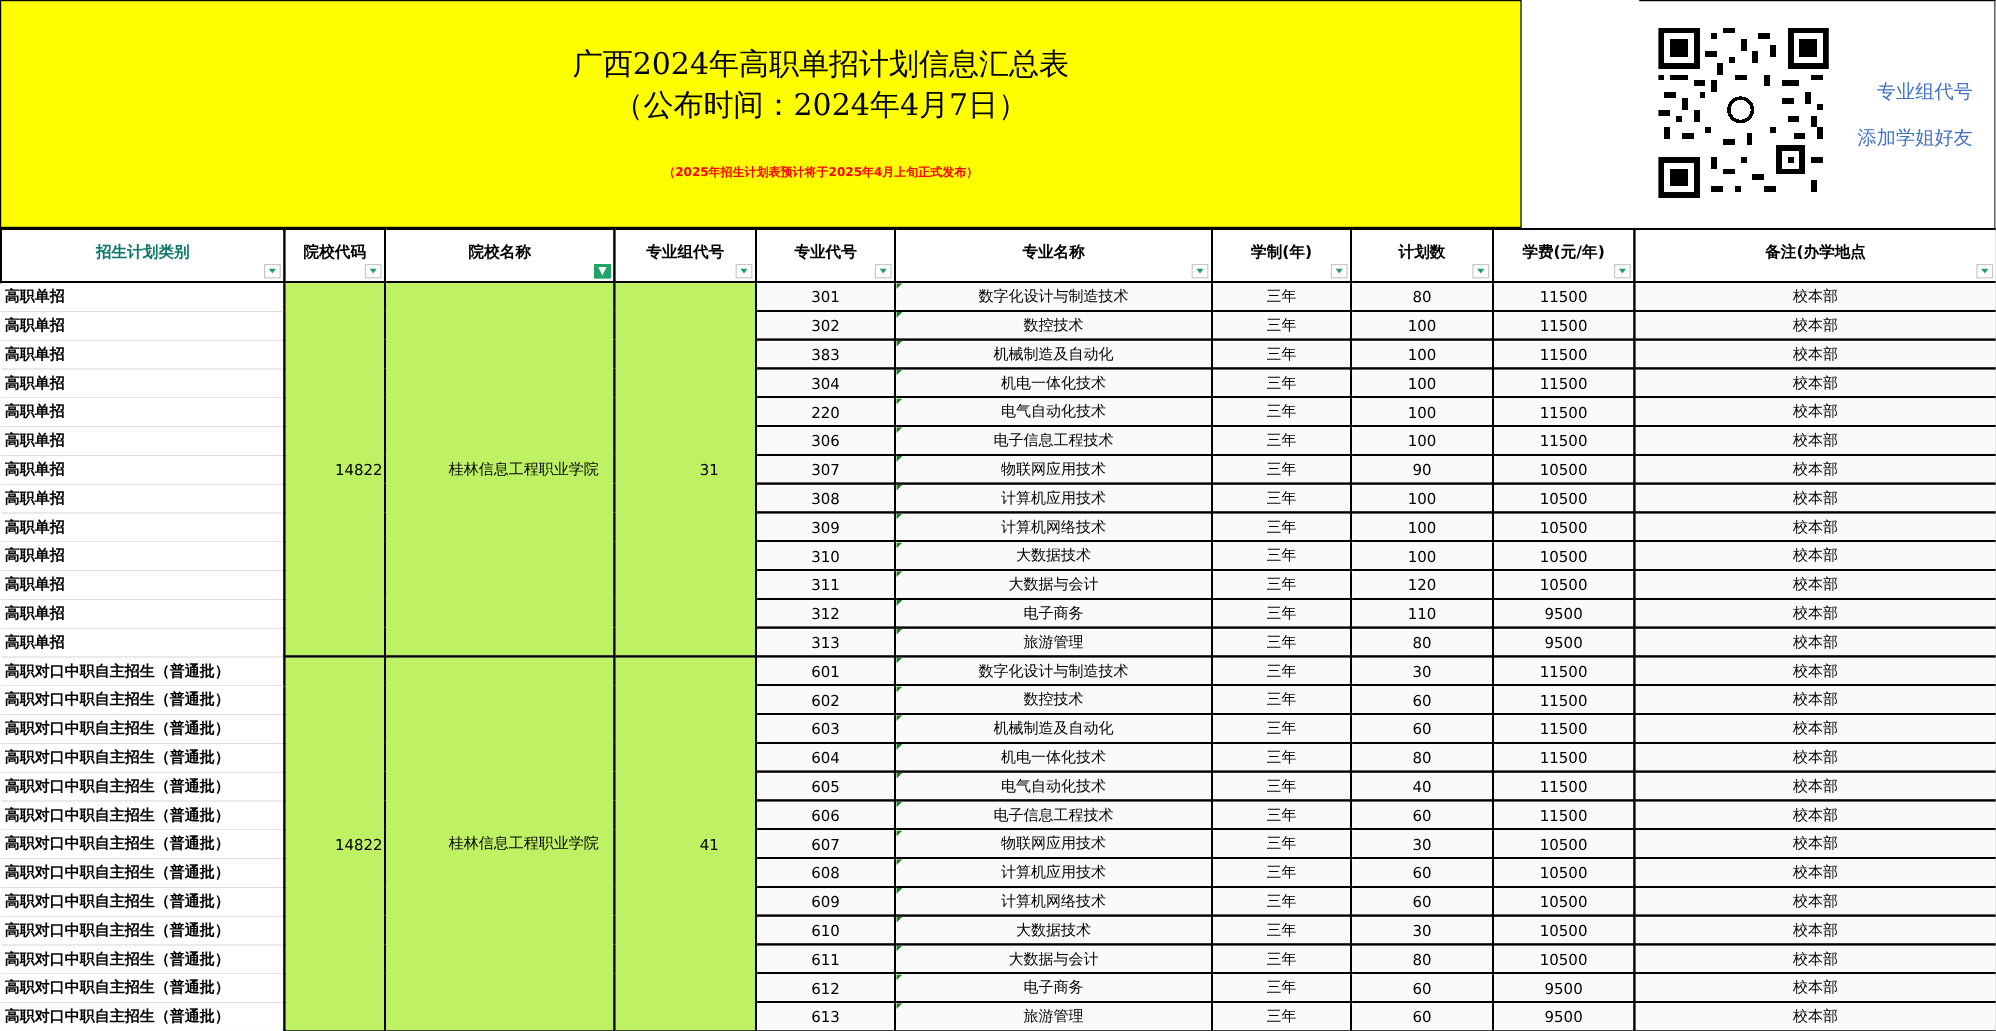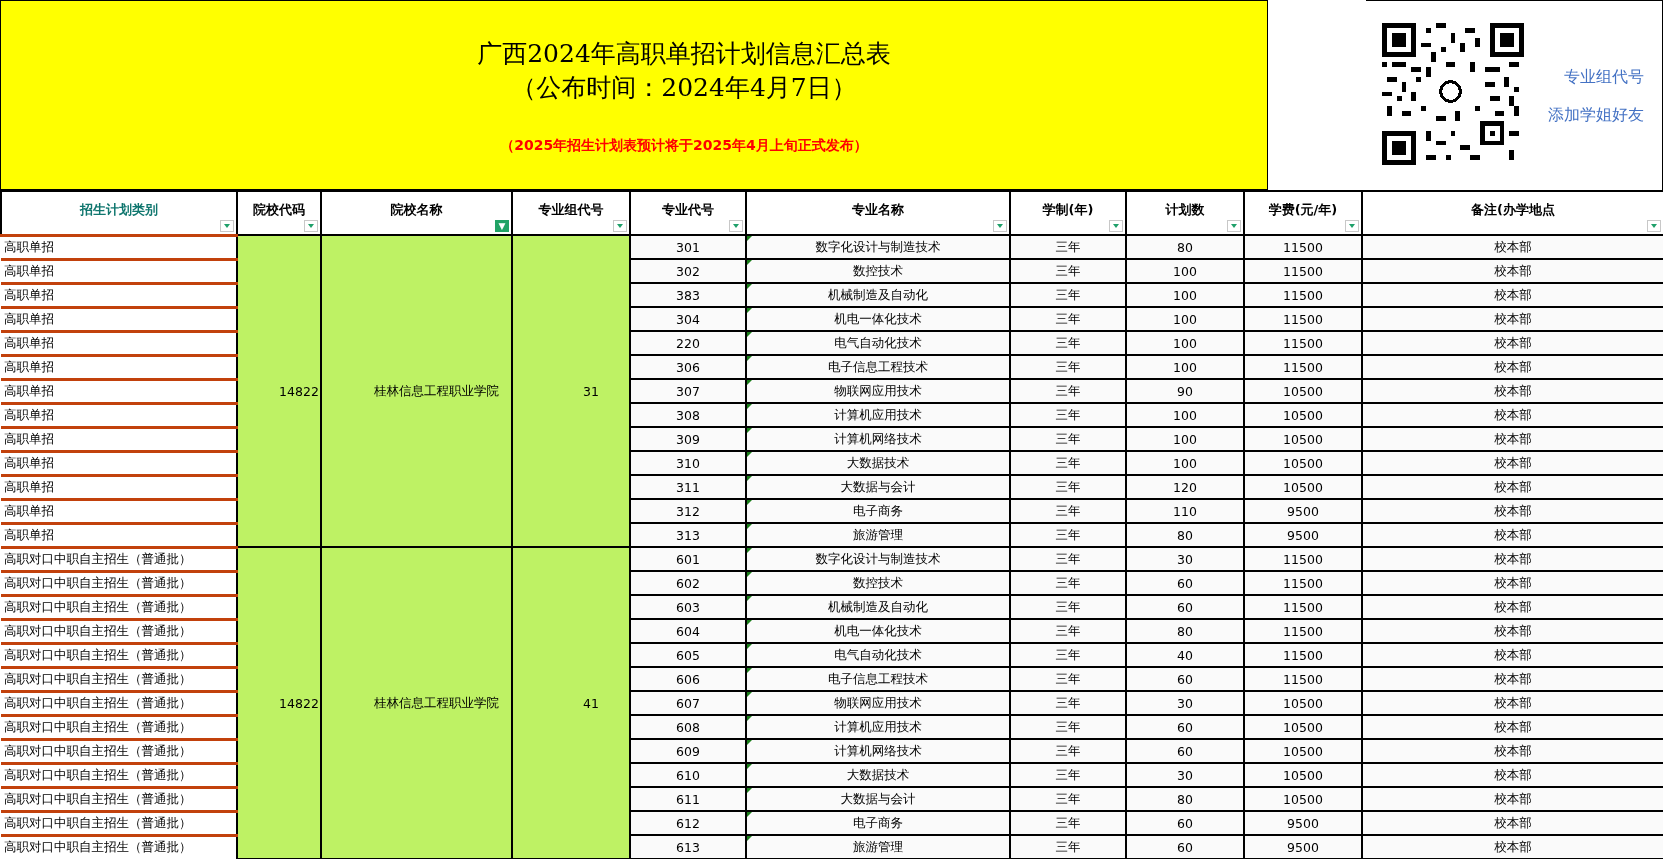--- a/index.html
+++ b/index.html
@@ -2,33 +2,33 @@
 <html><head>
 <meta charset="utf-8">
 <style>
   * { box-sizing: border-box; margin: 0; padding: 0; }
   html, body { width: 1663px; height: 859px; overflow: hidden; background: #ffffff; }
   body { font-family: "DejaVu Sans", "Liberation Sans", sans-serif; color: #000; position: relative; }
 
   .banner { position: absolute; left: 0; top: 0; width: 1268px; height: 190px; background: #ffff00; border: 1px solid #000; }
   .title-line1 { position: absolute; left: 0; width: 1366px; top: 36px; text-align: center; font-family: "DejaVu Serif", "Liberation Serif", serif; font-size: 25px; }
   .title-line2 { position: absolute; left: 0; width: 1366px; top: 70px; text-align: center; font-family: "DejaVu Serif", "Liberation Serif", serif; font-size: 25px; }
-  .notice { position: absolute; left: 0; width: 1366px; top: 136px; text-align: center; color: #ff0000; font-weight: bold; font-size: 14px; }
+  .notice { position: absolute; left: 0; width: 1366px; top: 136px; text-align: center; color: #ff0000; font-weight: bold; font-size: 10px; }
 
   .qr-panel { position: absolute; left: 1366px; top: 0; width: 297px; height: 190px; background: #ffffff; border-top: 1px solid #000; border-right: 1px solid #000; }
   .qr { position: absolute; left: 16px; top: 22px; width: 142px; height: 142px; }
   .wx-line { position: absolute; color: #4472c4; font-size: 16px; text-align: right; right: 18px; }
   .wx-1 { top: 66px; }
   .wx-2 { top: 104px; }
 
   table.sheet { position: absolute; left: 0; top: 190px; border-collapse: collapse; table-layout: fixed; width: 1663px; font-size: 12.5px; }
   table.sheet th { height: 44px; background: #ffffff; border: 2px solid #000; font-weight: bold; font-size: 13px; position: relative; vertical-align: middle; text-align: center; padding-bottom: 6px; }
   table.sheet th.red { color: #0f766e; }
   table.sheet td { height: 24px; border: 2px solid #000; text-align: center; vertical-align: middle; background: #fafafa; white-space: nowrap; overflow: hidden; position: relative; }
-  table.sheet td.cat { text-align: left; padding-left: 3px; border-top: 3px solid #c2410c; border-bottom: 1px solid #dddddd; border-left: none; background: #ffffff; }
+  table.sheet td.cat { text-align: left; padding-left: 3px; border-top: 1px solid #c2410c; border-bottom: 1px solid #dddddd; border-left: none; background: #ffffff; font-weight: bold; }
   table.sheet td.merged { background: #bef264; padding-left: 40px; }
   .tri { position: absolute; left: 0; top: 0; width: 0; height: 0; border-top: 5px solid #1a7f1a; border-right: 5px solid transparent; }
 
   .filter-btn { position: absolute; right: 2px; bottom: 2px; width: 14px; height: 12px; background: #ffffff; border: 1px solid #c8c8c8; display: flex; align-items: center; justify-content: center; }
   .filter-btn .arr { width: 0; height: 0; border-left: 3px solid transparent; border-right: 3px solid transparent; border-top: 4px solid #1fa06a; }
   .filter-btn.active { background: #21a366; border-color: #21a366; }
   .filter-btn.active .funnel { color: #fff; font-size: 9px; line-height: 10px; font-weight: bold; }
 </style>
 </head>
 <body>

